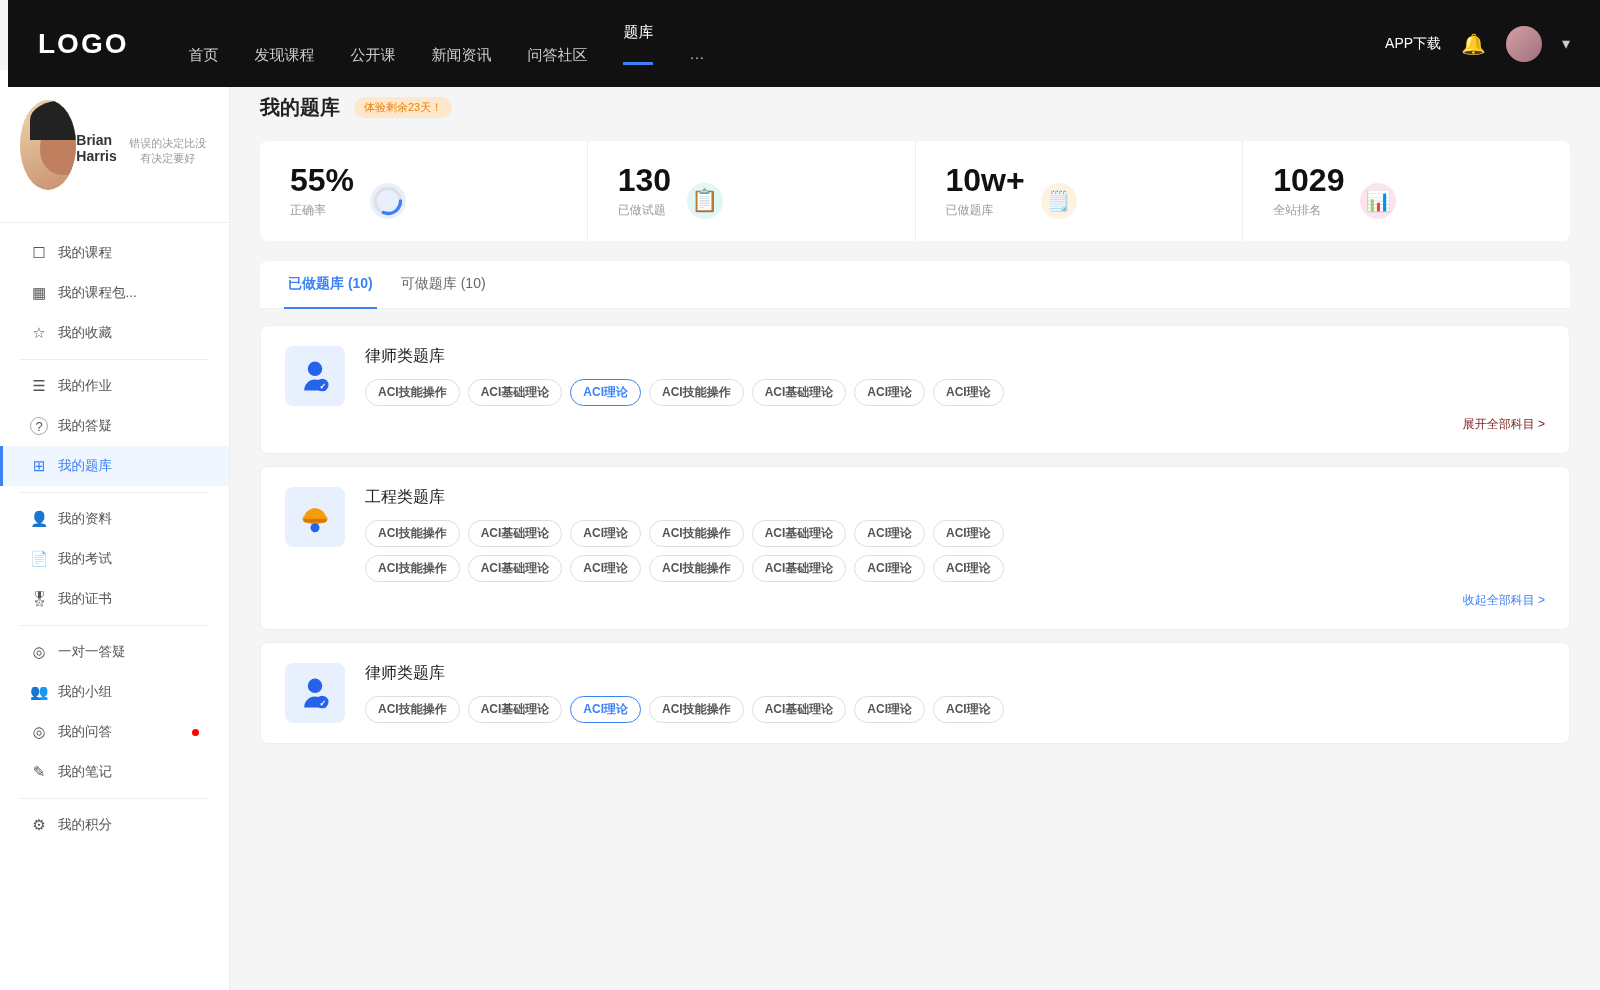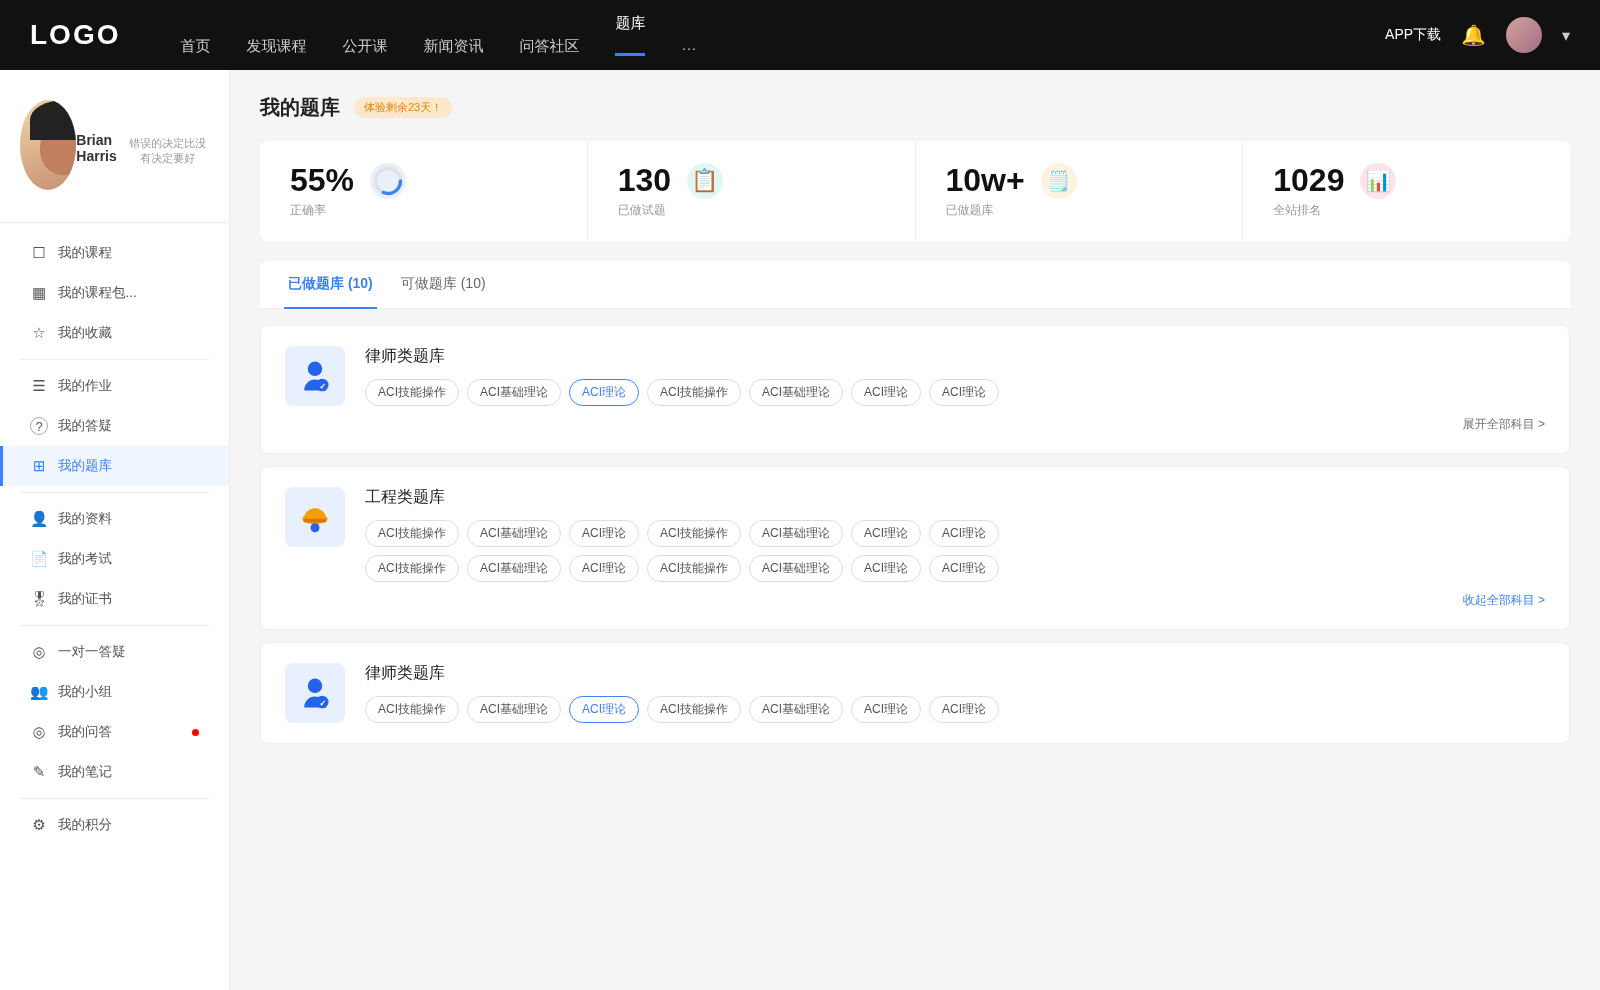--- a/index.html
+++ b/index.html
@@ -1,26 +1,26 @@
 <!DOCTYPE html>
 <html><head>
   <meta charset="utf-8">
   <style>
     * { box-sizing: border-box; margin: 0; padding: 0; }
     body { font-family: -apple-system, BlinkMacSystemFont, 'PingFang SC', 'Microsoft YaHei', sans-serif; background: #f5f5f5; min-height: 990px; }
 
     
     .navbar {
       background: #111;
-      height: 70px;
+      height: 87px;
       display: flex;
       align-items: center;
       padding: 0 30px;
       position: fixed;
-      top: 0; left: 0; right: 0;
+      top: 0; left: 8px; right: 0;
       z-index: 100;
     }
     .navbar-logo {
       color: white;
       font-size: 28px;
       font-weight: bold;
       margin-right: 60px;
       letter-spacing: 2px;
     }
     .navbar-nav {
@@ -202,21 +202,21 @@
       background: #fff;
       border-radius: 8px;
       margin-bottom: 20px;
       overflow: hidden;
     }
     .stat-item {
       flex: 1;
       padding: 22px 30px;
       border-right: 1px solid #eee;
       display: flex;
-      align-items: flex-start;
+      align-items: flex-end;
       gap: 16px;
     }
     .stat-item:last-child { border-right: none; }
     .stat-text {}
     .stat-value {
       font-size: 32px;
       font-weight: 700;
       color: #111;
       line-height: 1.1;
     }
@@ -296,28 +296,29 @@
       flex-wrap: wrap;
       gap: 8px;
     }
     .bank-tag {
       padding: 4px 12px;
       border: 1px solid #ddd;
       border-radius: 20px;
       font-size: 12px;
       color: #555;
       cursor: pointer;
+      font-weight: bold;
     }
     .bank-tag.active {
       border-color: #3b82f6;
       color: #3b82f6;
     }
     .bank-expand {
       font-size: 12px;
-      color: #737373;
+      color: #7f1d1d;
       cursor: pointer;
       margin-top: 10px;
       text-align: right;
     }
     .bank-tags-row2 {
       display: flex;
       flex-wrap: wrap;
       gap: 8px;
       margin-top: 8px;
     }

